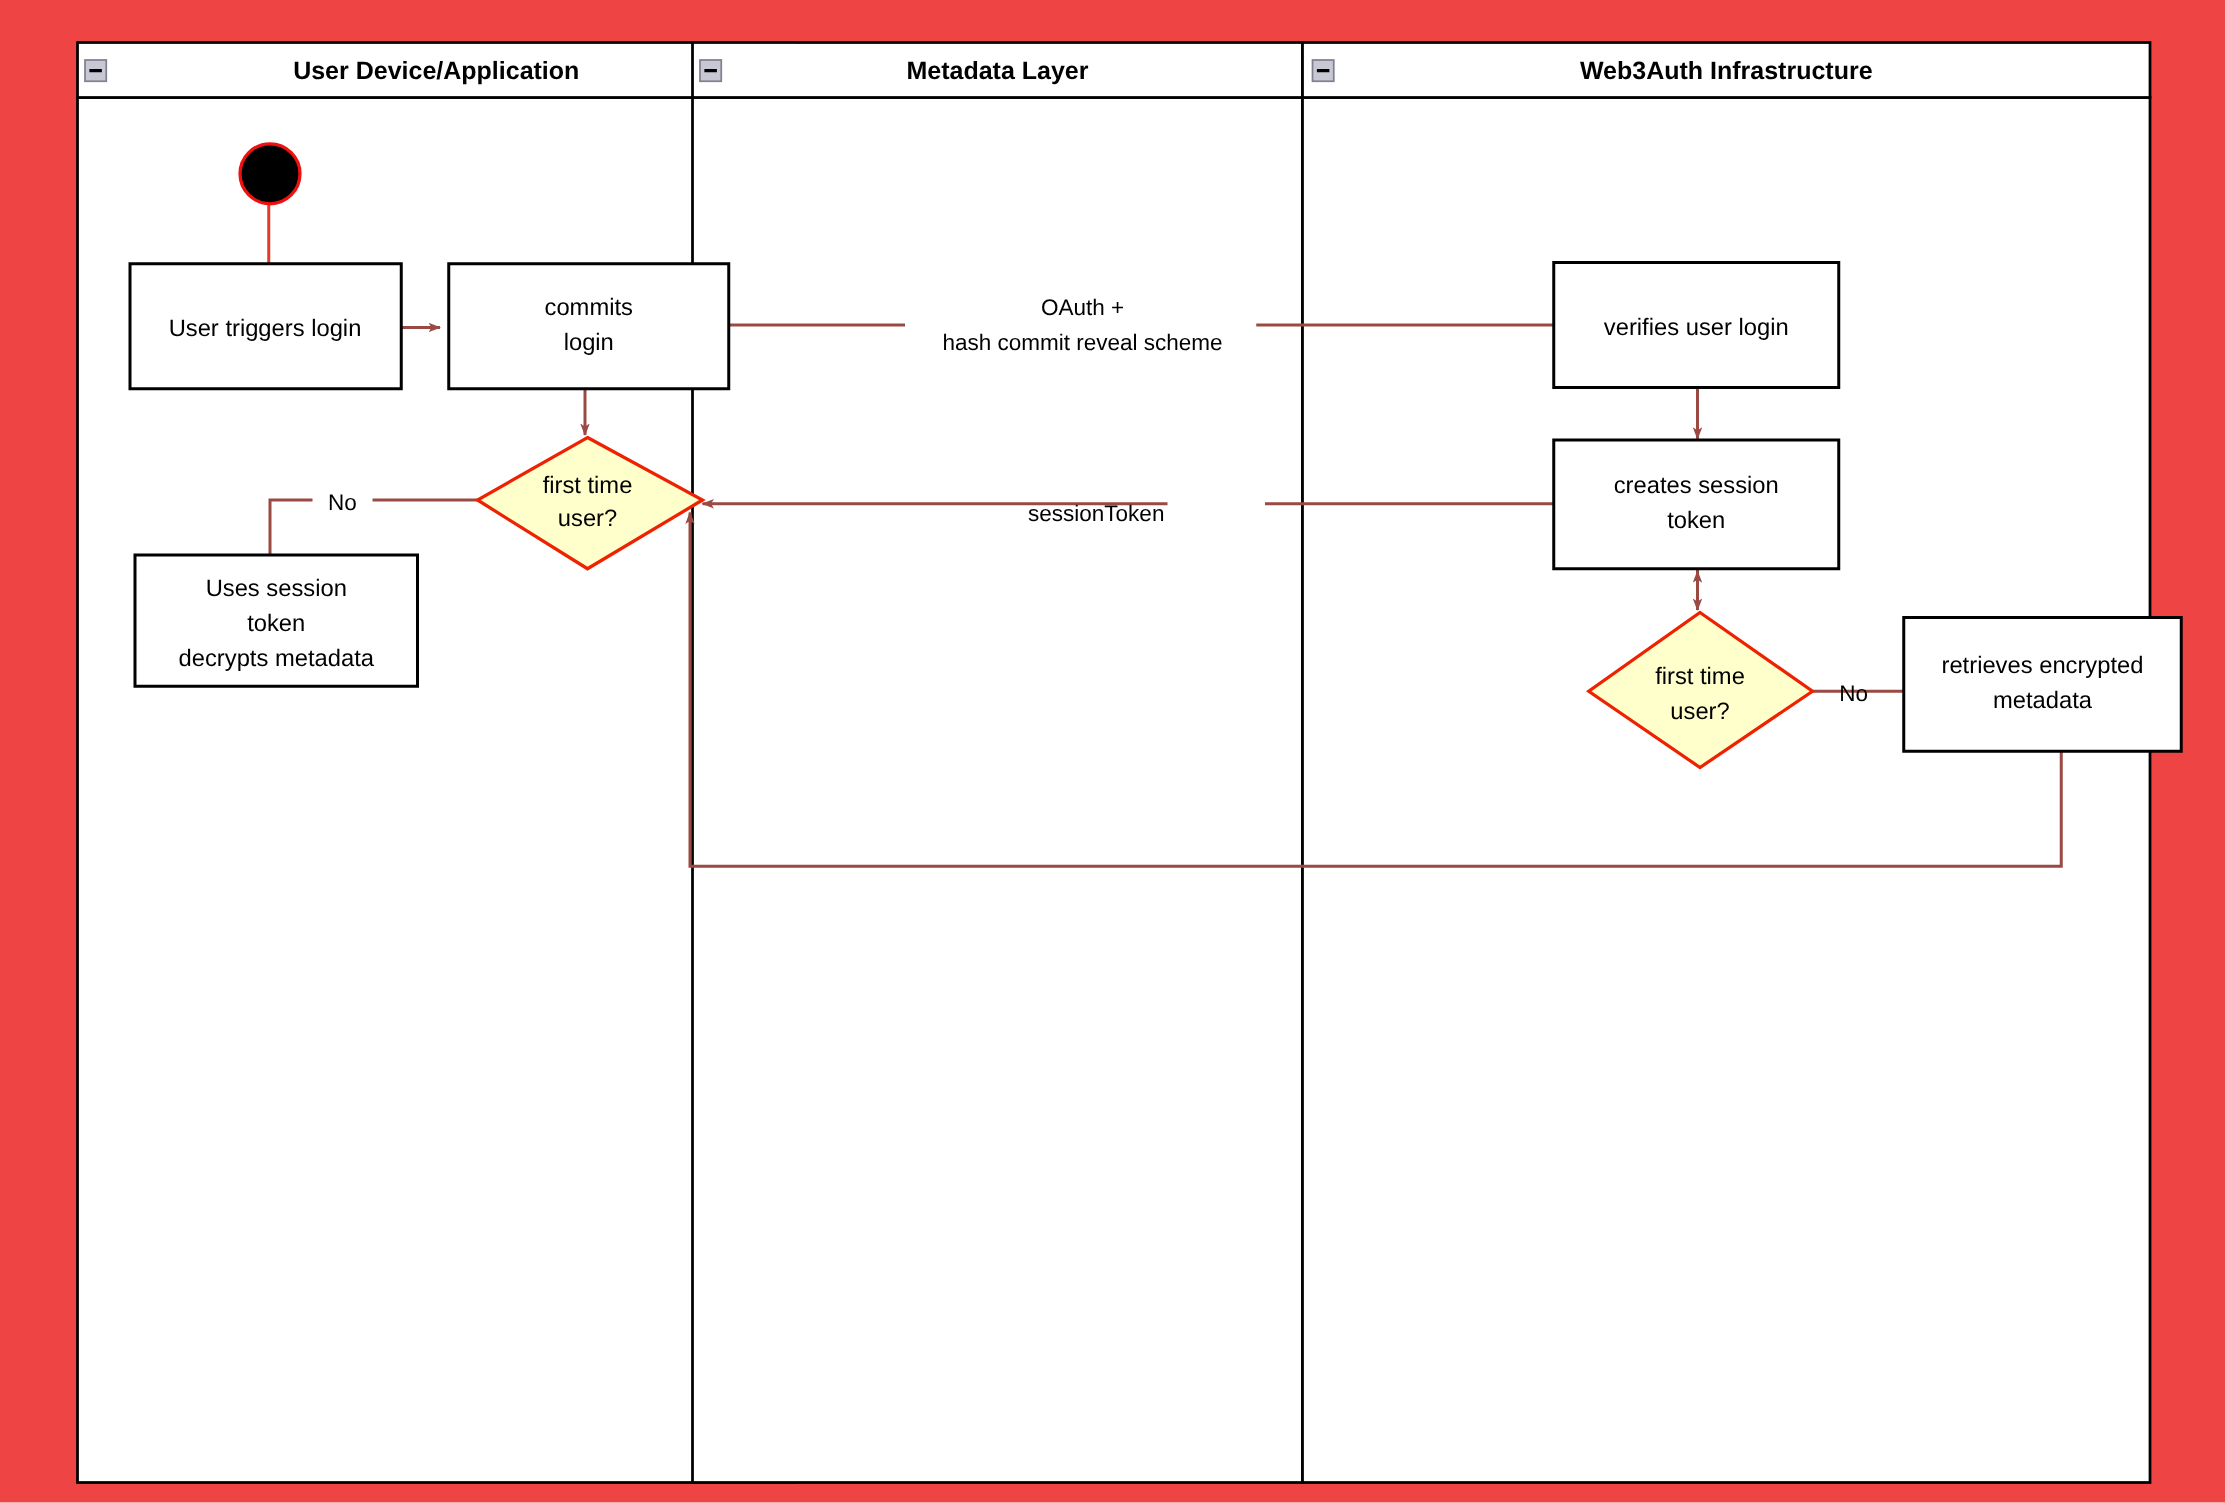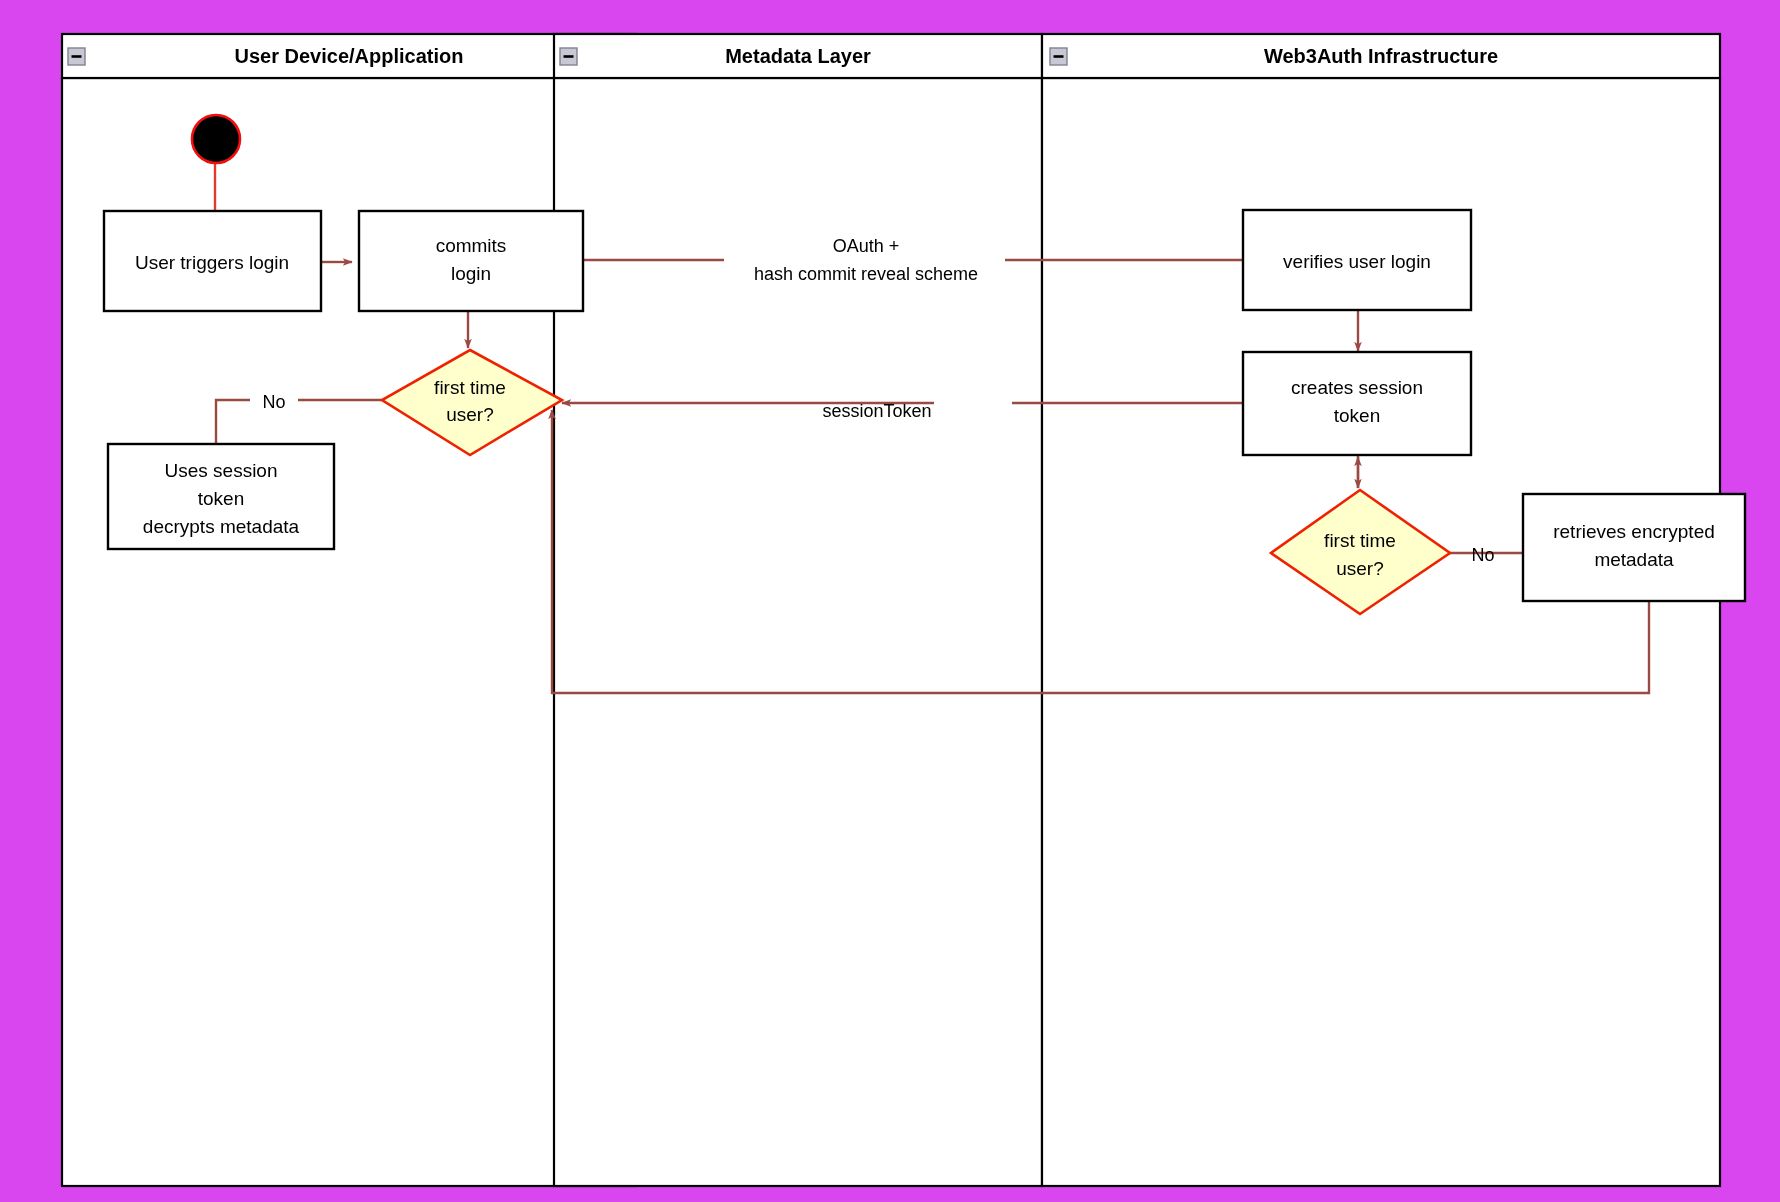--- a/index.html
+++ b/index.html
@@ -5,21 +5,21 @@
   html, body {
     margin: 0;
     padding: 0;
     background: #ffffff;
     font-family: "Liberation Sans", sans-serif;
   }
   #stage {
     position: relative;
     width: 1780px;
     height: 1202px;
-    background: #d946ef;
+    background: #ef4444;
     overflow: hidden;
   }
   svg#diagram {
     position: absolute;
     left: 0;
     top: 0;
     width: 1780px;
     height: 1202px;
     display: block;
   }

